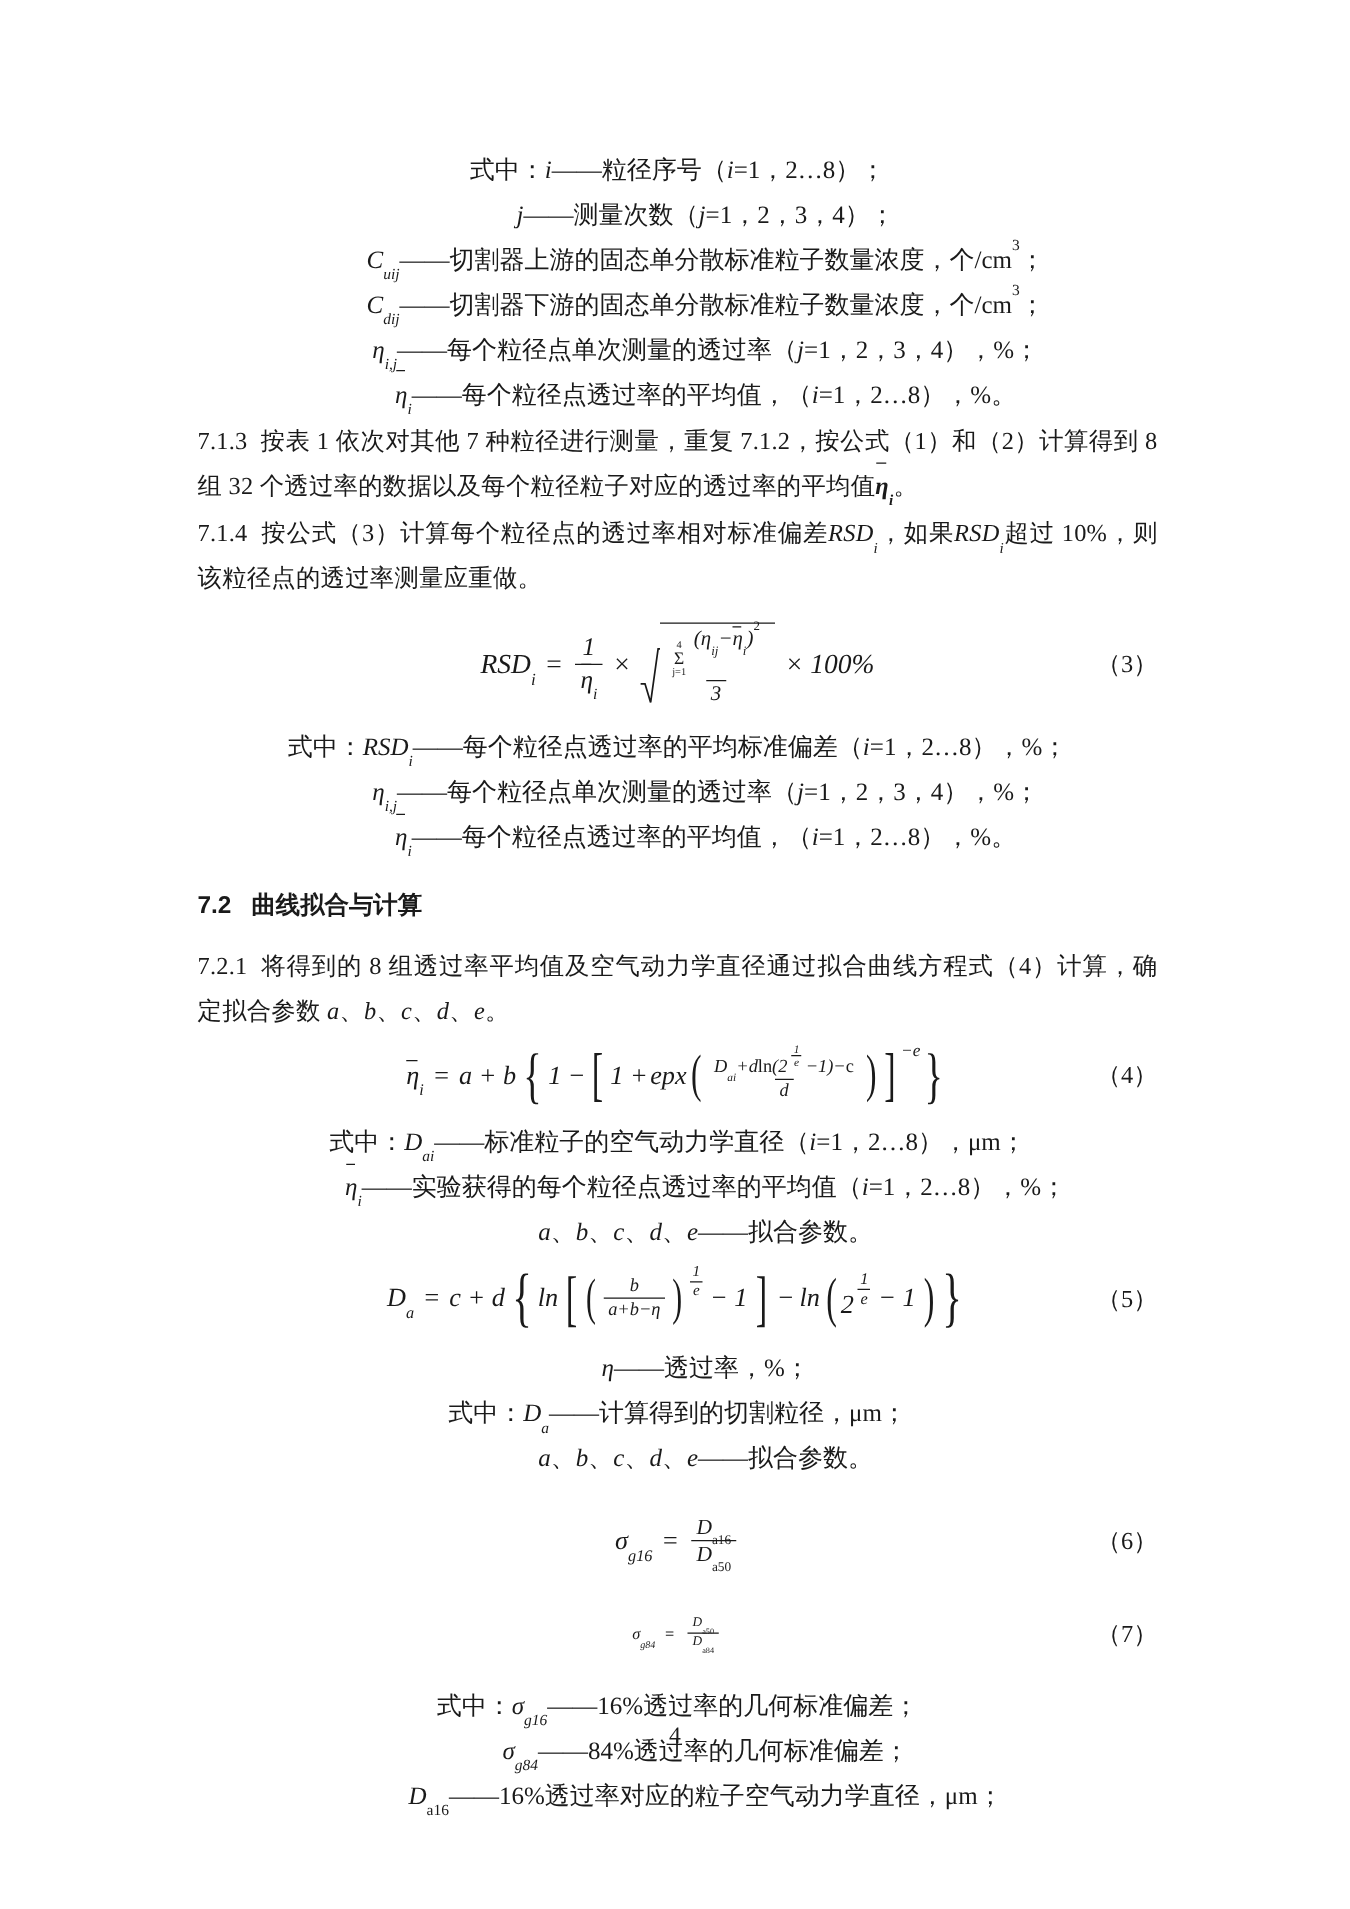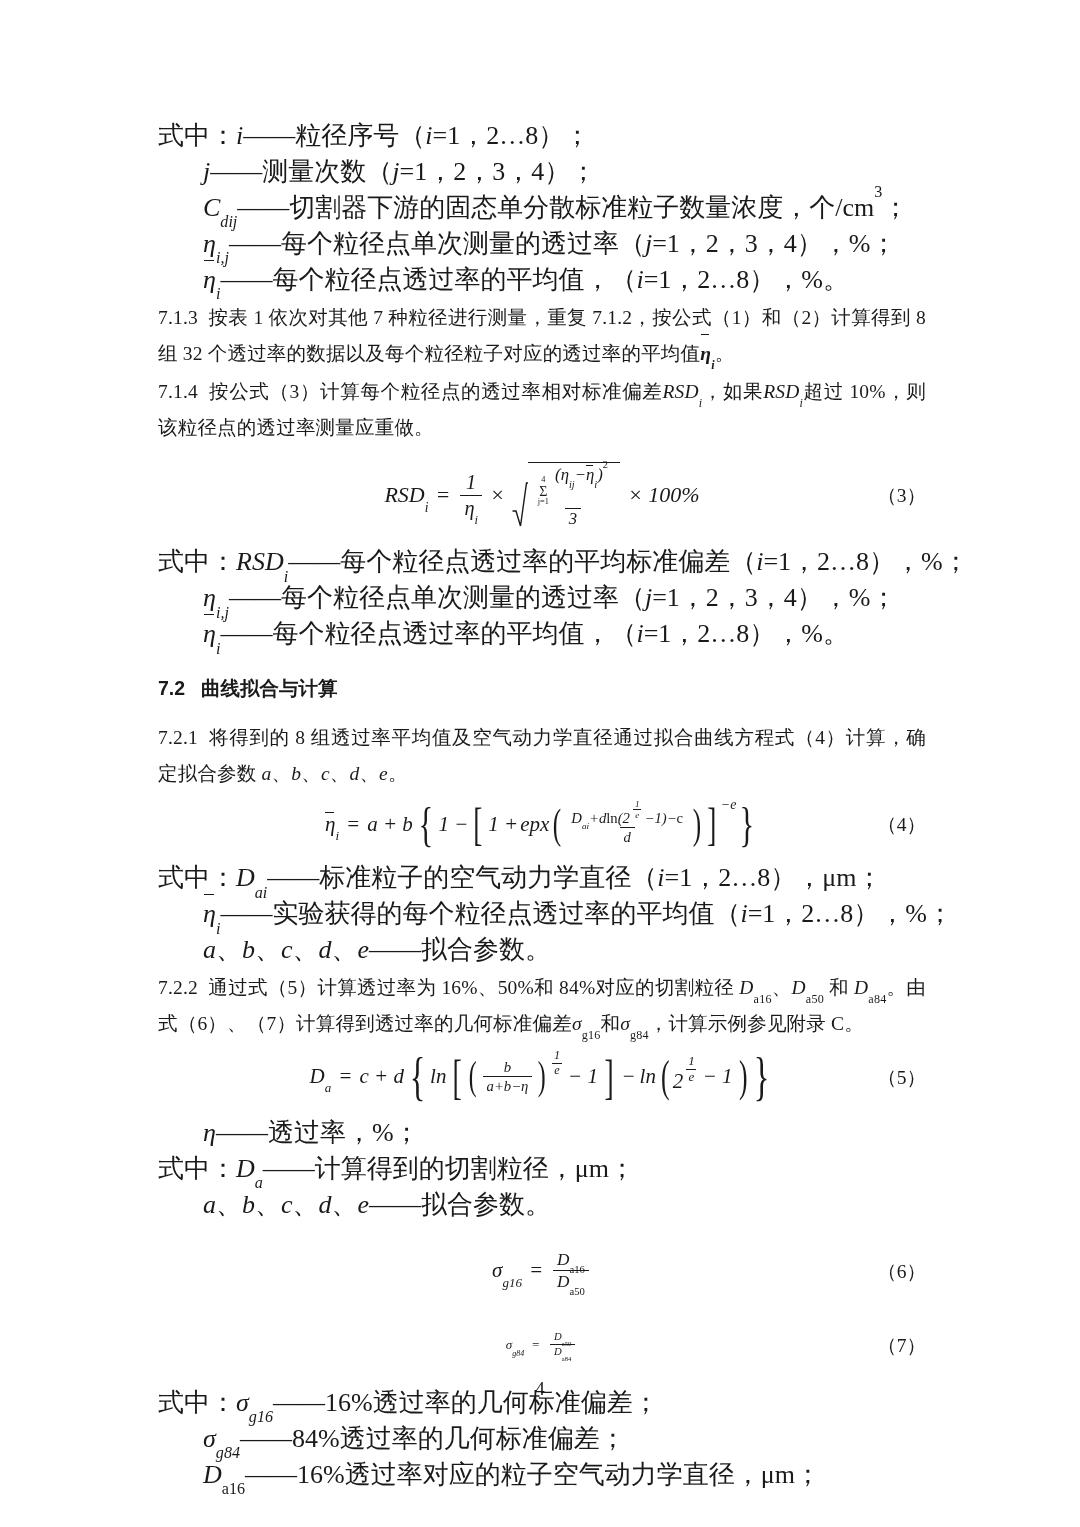--- a/index.html
+++ b/index.html
@@ -33,24 +33,25 @@
   
   .para {
     font-size: 19.5px;
     line-height: 36px;
     text-align: justify;
     text-justify: inter-ideograph;
     margin: 0 0 2px 0;
     letter-spacing: 0.2px;
   }
   .def-line {
-    font-size: 26px;
+    font-size: 20px;
     line-height: 36px;
     margin: 0;
     white-space: nowrap;
+    text-align: center;
   }
   .def-block { margin: 0 0 2px 0; }
   .def-line.indent { padding-left: 45px; }
 
   .sec-head {
     font-size: 19.5px;
     line-height: 36px;
     font-weight: bold;
     font-family: "Liberation Sans", "DejaVu Sans", sans-serif;
     margin: 18px 0 14px 0;
@@ -171,20 +172,21 @@
 
 <div class="page">
   <div class="content">
 
     <div class="def-block">
 
       <p class="def-line"><span>式中：</span><span class="math">i</span><span>——</span><span>粒径序号（<span class="math">i</span>=1，2…8）；</span></p>
 
       <p class="def-line indent"><span class="math">j</span><span>——</span><span>测量次数（<span class="math">j</span>=1，2，3，4）；</span></p>
 
+      <p class="def-line indent"><span class="math">C<sub>uij</sub></span><span>——</span><span>切割器上游的固态单分散标准粒子数量浓度，个/cm<sup class="roman">3</sup>；</span></p>
 
       <p class="def-line indent"><span class="math">C<sub>dij</sub></span><span>——</span><span>切割器下游的固态单分散标准粒子数量浓度，个/cm<sup class="roman">3</sup>；</span></p>
 
       <p class="def-line indent"><span class="math">η<sub>i,j</sub></span><span>——</span><span>每个粒径点单次测量的透过率（<span class="math">j</span>=1，2，3，4），%；</span></p>
 
       <p class="def-line indent"><span class="math"><span class="ovl">η</span><sub>i</sub></span><span>——</span><span>每个粒径点透过率的平均值，（<span class="math">i</span>=1，2…8），%。</span></p>
     </div>
 
     <p class="para">7.1.3&nbsp; 按表 1 依次对其他 7 种粒径进行测量，重复 7.1.2，按公式（1）和（2）计算得到 8 组 32 个透过率的数据以及每个粒径粒子对应的透过率的平均值<span class="math"><b><span class="ovl">η</span><sub>i</sub></b></span>。</p>
 
@@ -263,21 +265,20 @@
     </div>
 
     <div class="def-block">
       <p class="def-line"><span>式中：</span><span class="math">D<sub>ai</sub></span><span>——</span><span>标准粒子的空气动力学直径（<span class="math">i</span>=1，2…8），μm；</span></p>
 
       <p class="def-line indent"><span class="math"><span class="ovl">η</span><sub>i</sub></span><span>——</span><span>实验获得的每个粒径点透过率的平均值（<span class="math">i</span>=1，2…8），%；</span></p>
 
       <p class="def-line indent"><span class="math">a</span><span class="roman">、</span><span class="math">b</span><span class="roman">、</span><span class="math">c</span><span class="roman">、</span><span class="math">d</span><span class="roman">、</span><span class="math">e</span><span>——</span><span>拟合参数。</span></p>
     </div>
 
-    <p class="para">7.2.2&nbsp; 通过式（5）计算透过率为 16%、50%和 84%对应的切割粒径 <span class="math">D<sub class="roman">a16</sub></span>、<span class="math">D<sub class="roman">a50</sub></span> 和 <span class="math">D<sub class="roman">a84</sub></span>。由式（6）、（7）计算得到透过率的几何标准偏差<span class="math">σ<sub class="roman">g16</sub></span>和<span class="math">σ<sub class="roman">g84</sub></span>，计算示例参见附录 C。</p>
 
     <div class="eqrow" style="margin-top:8px;margin-bottom:12px;">
       <span class="eqbody" style="font-size:21px;">
         <span>D<sub>a</sub></span>
         <span class="up" style="margin:0 7px;">=</span>
         <span>c + d</span>
         <span class="brace-l" style="font-size:2.5em;transform:scaleX(0.62);display:inline-block;margin:0 -1px 0 1px;">{</span>
         <span style="margin:0 3px 0 1px;">ln</span>
         <span class="brk-l" style="font-size:2.35em;transform:scaleX(0.56);display:inline-block;">[</span>
         <span class="par-l" style="font-size:1.95em;transform:scaleX(0.58);display:inline-block;">(</span>

